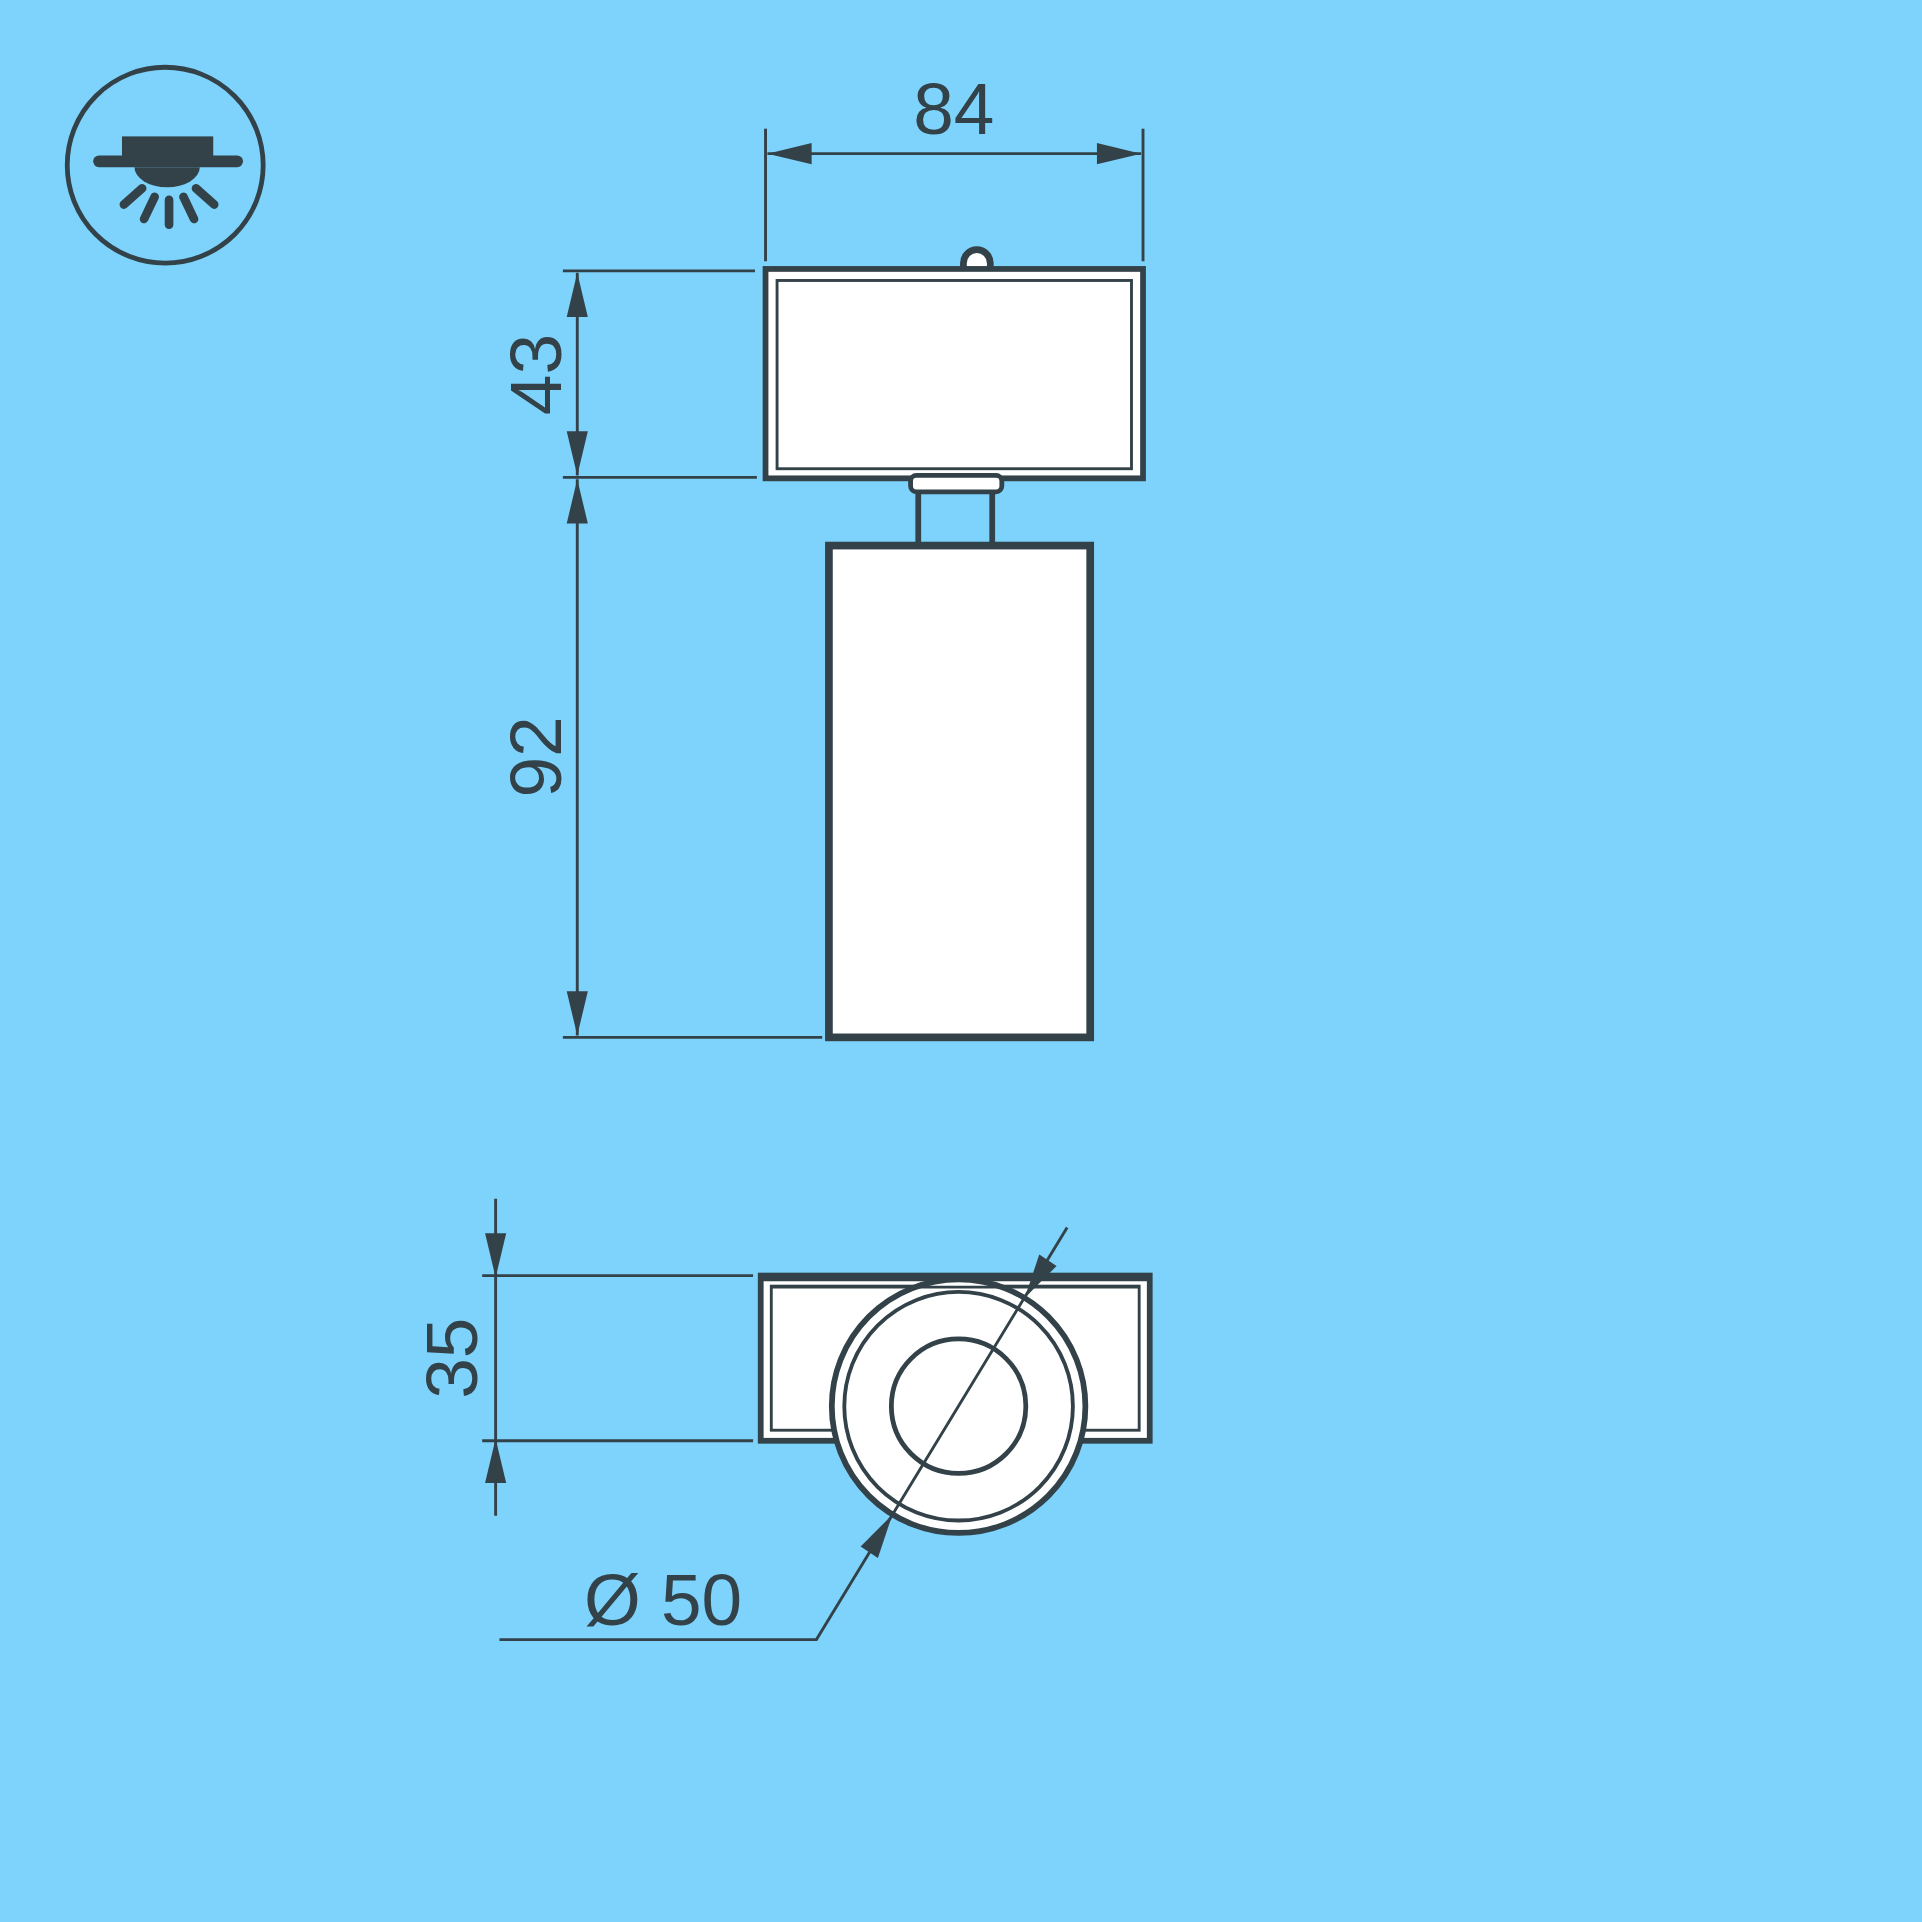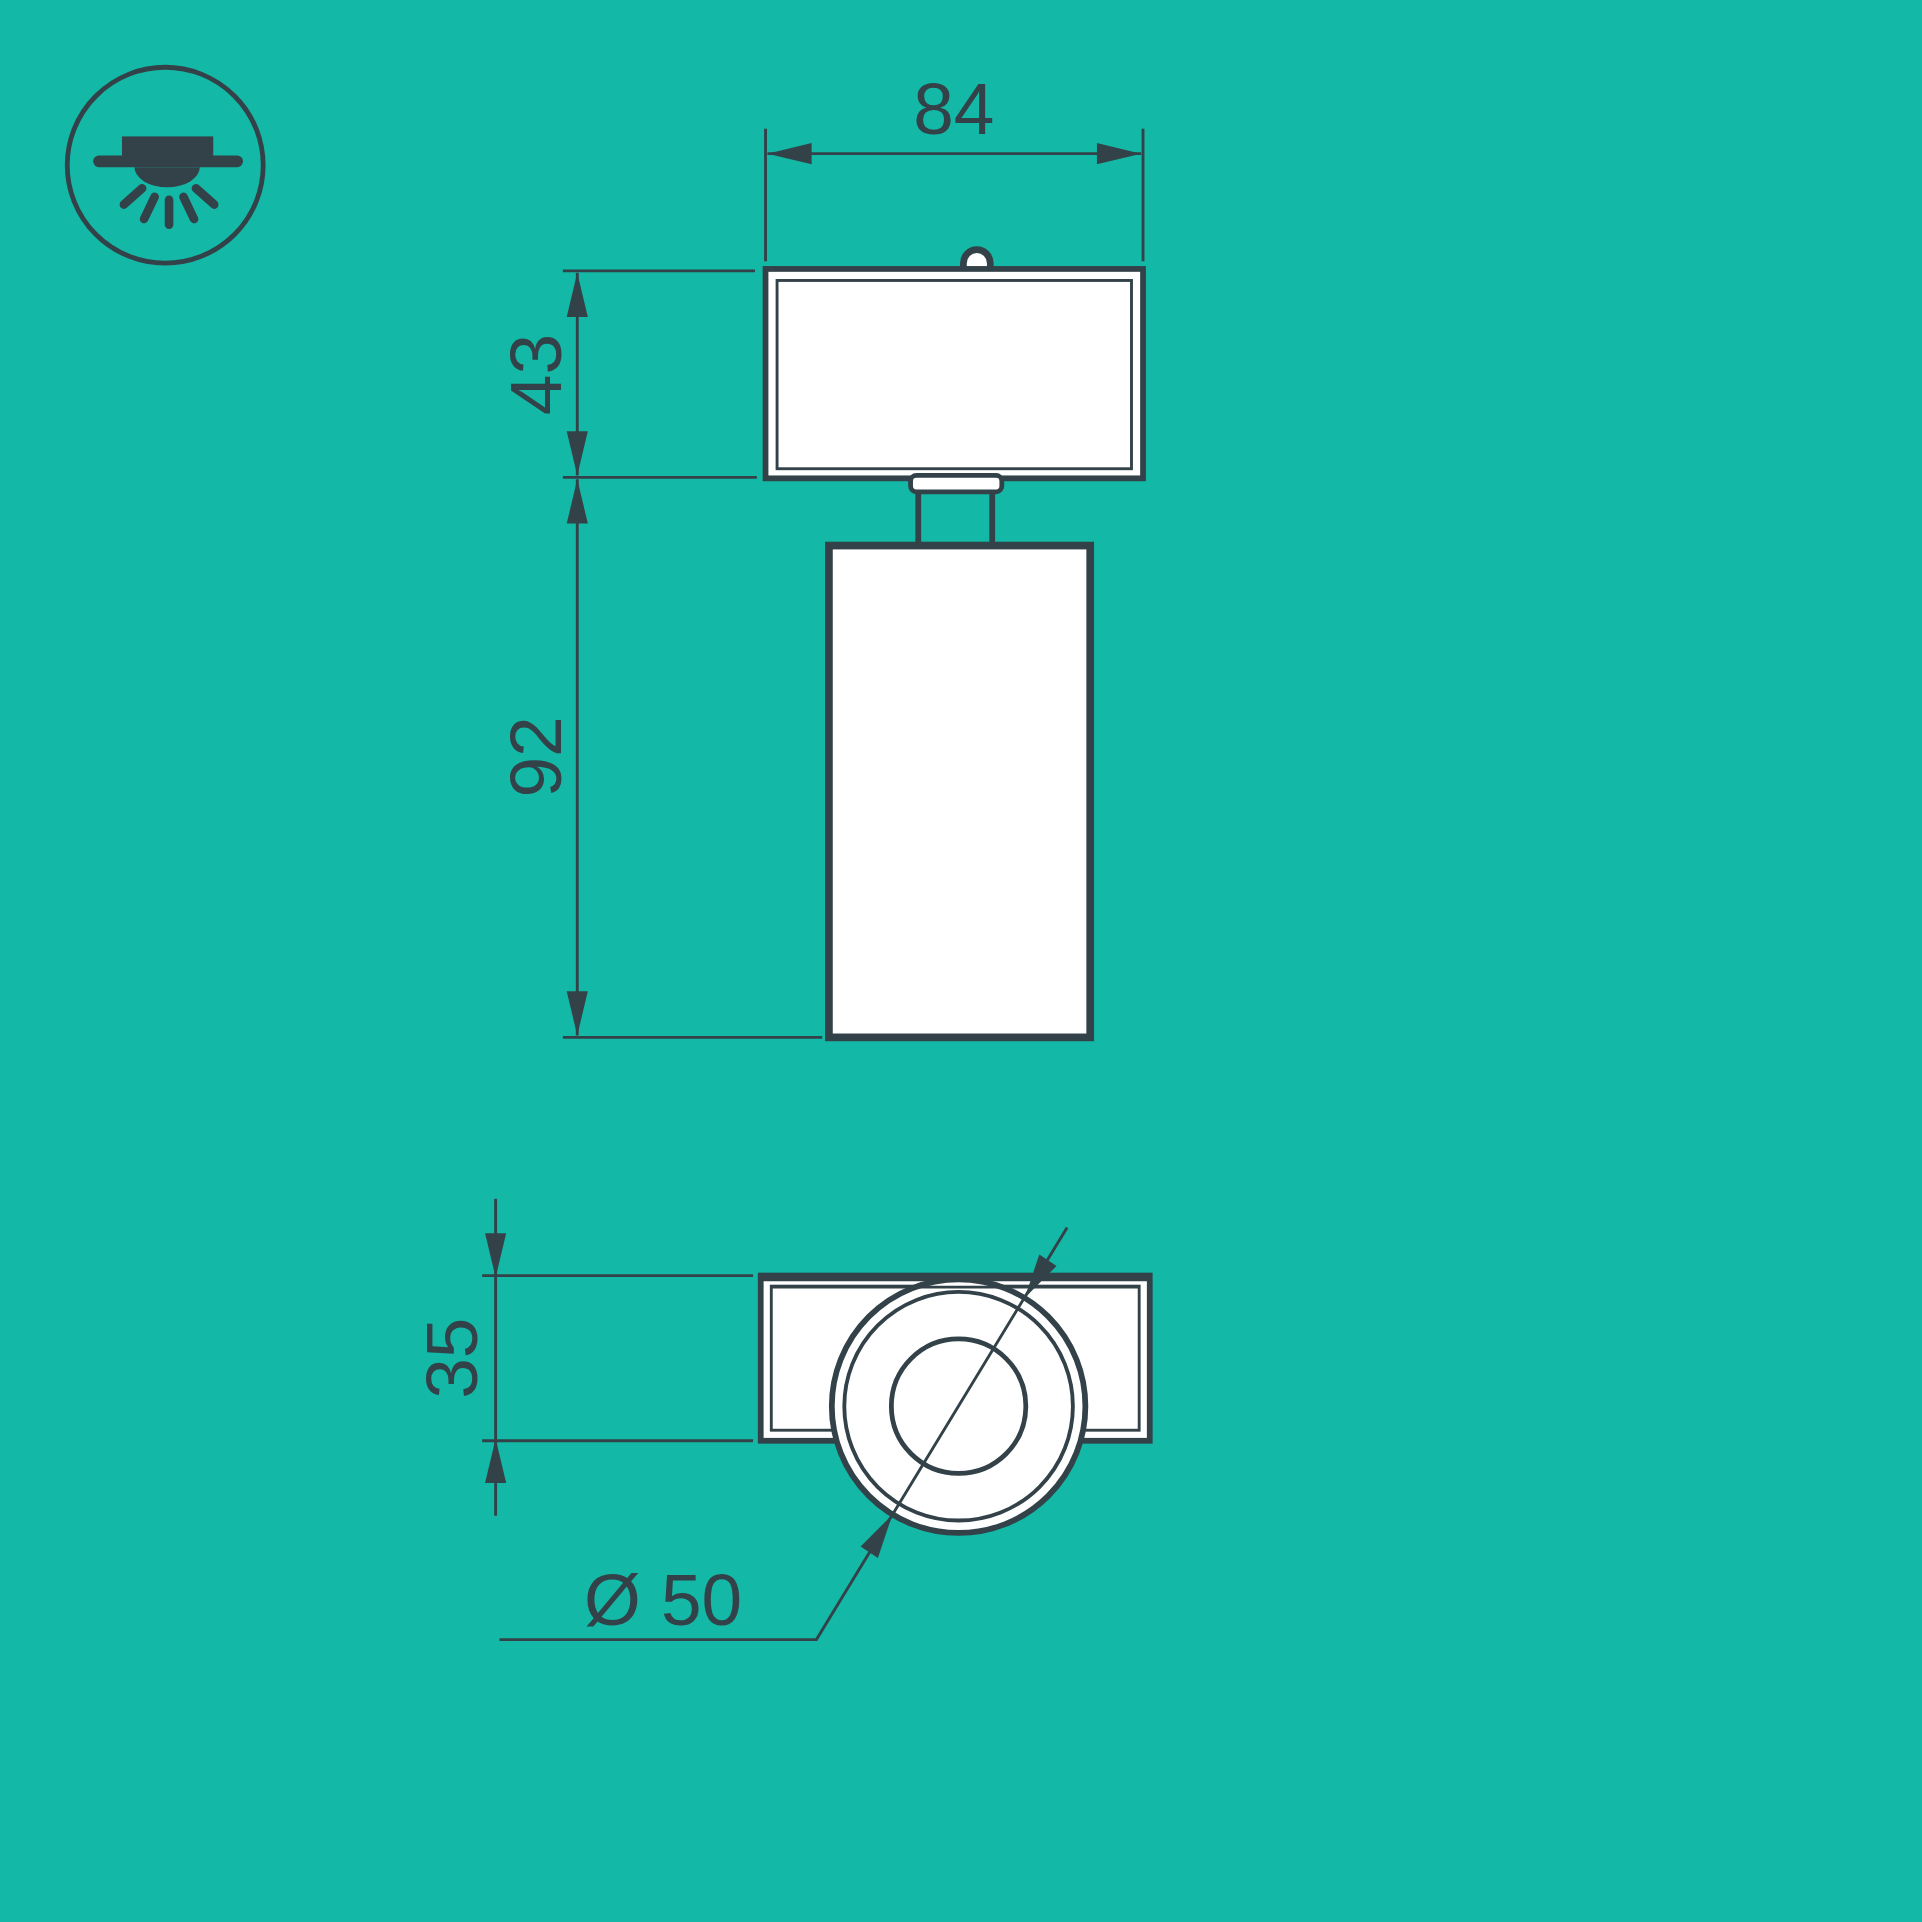--- a/index.html
+++ b/index.html
@@ -4,21 +4,21 @@
 <style>
   html, body {
     margin: 0;
     padding: 0;
     background: #ffffff;
   }
   .canvas {
     position: relative;
     width: 1922px;
     height: 1922px;
-    background: #14b8a6;
+    background: #7dd3fc;
     overflow: hidden;
   }
   svg { position: absolute; left: 0; top: 0; }
   text {
     font-family: "Liberation Sans", "DejaVu Sans", sans-serif;
     font-size: 76px;
     fill: #334249;
   }
   .stroke   { stroke: #334249; fill: none; }
   .fillshape{ fill: #334249; stroke: none; }

